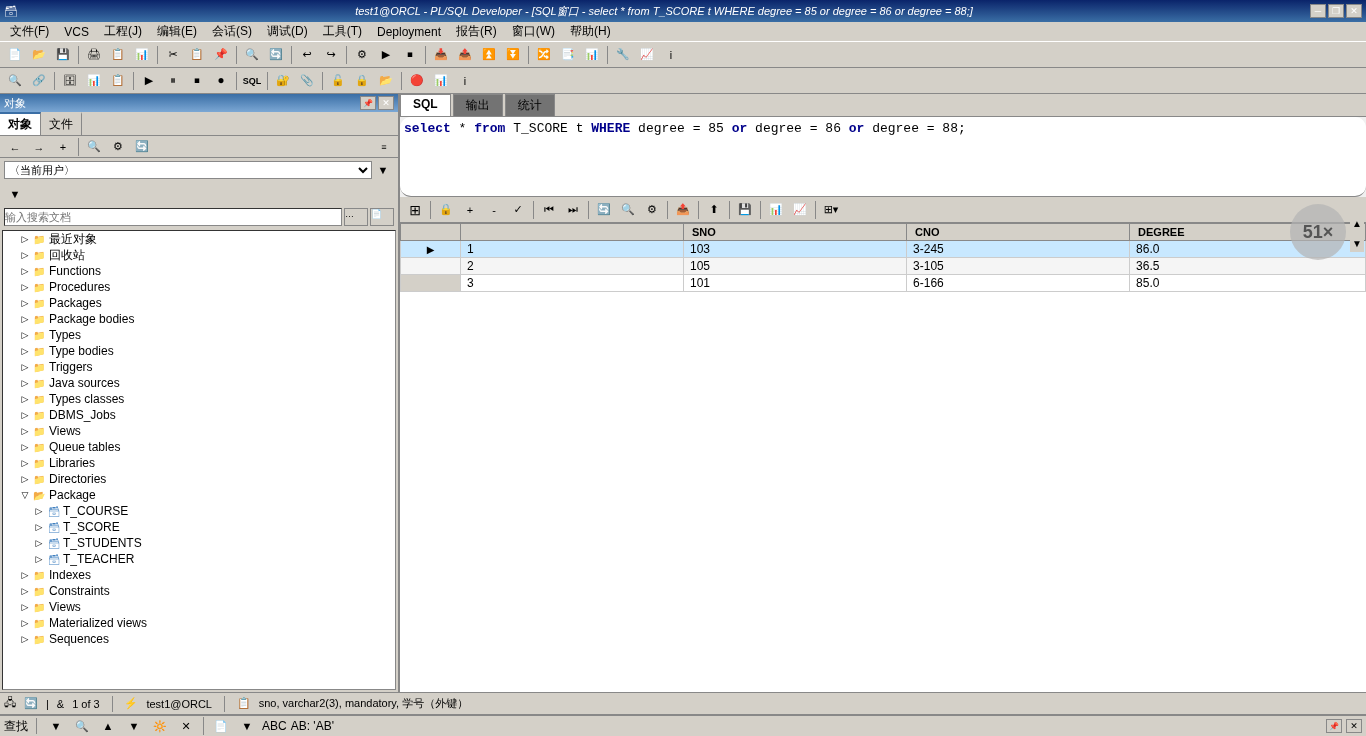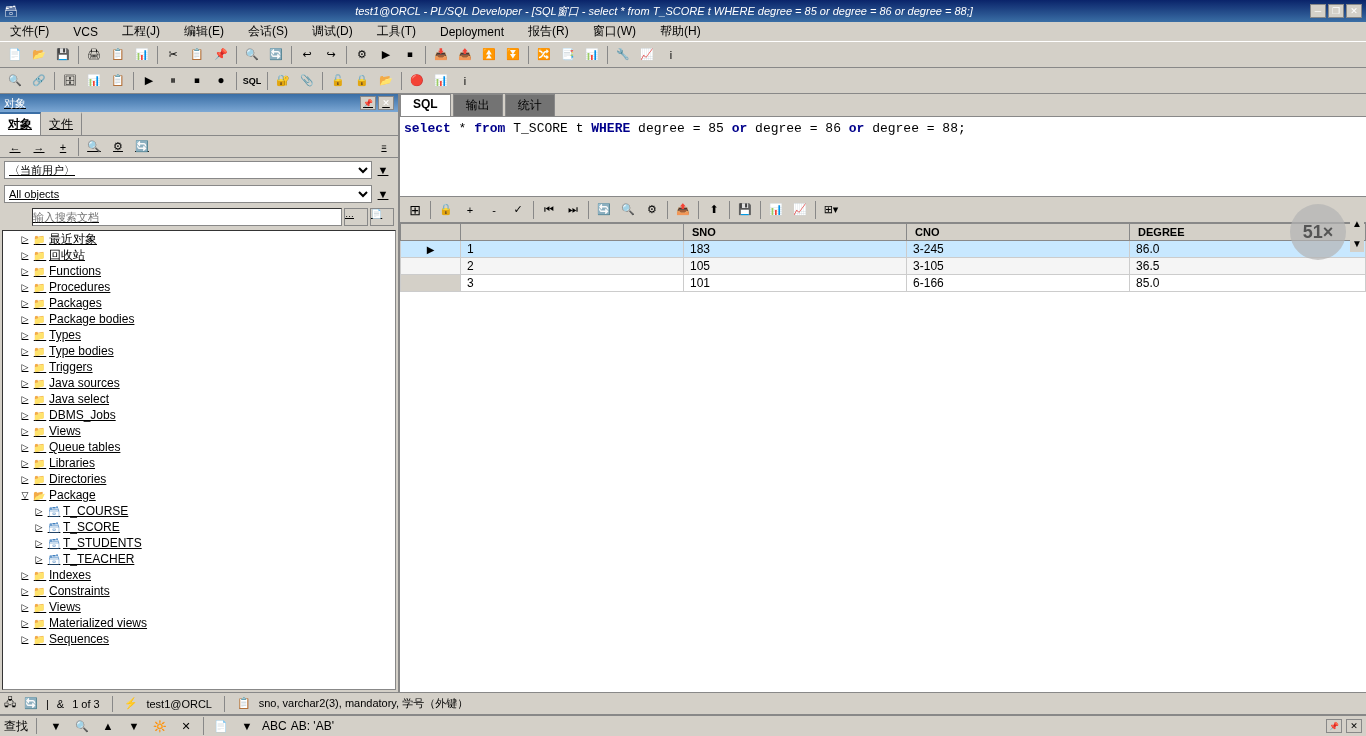--- a/index.html
+++ b/index.html
@@ -28,21 +28,21 @@
     }
     .title-btn.close { background: #d4d0c8; }
 
     
     .menu-bar {
       background: #d4d0c8;
       height: 20px;
       display: flex;
       align-items: center;
       padding: 0 4px;
-      gap: 12px;
+      gap: 3px;
       border-bottom: 1px solid #fff;
     }
     .menu-item {
       padding: 2px 6px;
       font-size: 12px;
       cursor: pointer;
       color: #000;
     }
 
     
@@ -81,21 +81,20 @@
       background: #d4d0c8;
     }
 
     
     .left-panel {
       width: 400px;
       border-right: 2px solid #888;
       display: flex;
       flex-direction: column;
       background: #d4d0c8;
-      text-decoration: underline;
     }
     .panel-title-bar {
       background: linear-gradient(to bottom, #3a6ea5, #7ba7d4);
       color: white;
       height: 18px;
       display: flex;
       align-items: center;
       justify-content: space-between;
       padding: 0 4px;
       font-size: 11px;
@@ -137,21 +136,20 @@
       height: 18px;
       font-size: 11px;
       background: white;
       border: 1px solid #888;
     }
     .search-row {
       display: flex;
       align-items: center;
       padding: 2px 4px;
       gap: 2px;
-      margin-left: 28px;
     }
     .search-input {
       flex: 1;
       height: 18px;
       font-size: 11px;
       border: 1px inset #888;
       background: white;
     }
     .search-btn {
       width: 24px; height: 18px;
@@ -222,20 +220,21 @@
     .sql-editor {
       height: 80px;
       background: white;
       border-bottom: 1px solid #888;
       padding: 4px;
       font-family: 'Courier New', monospace;
       font-size: 13px;
       color: #000;
       position: relative;
       overflow: auto;
+      border-radius: 11px;
     }
     .sql-keyword { color: #00008b; font-weight: bold; }
     .sql-text { color: #000; }
 
     
     .query-toolbar {
       background: #d4d0c8;
       height: 26px;
       display: flex;
       align-items: center;
@@ -453,23 +452,20 @@
     </div>
 
     <div class="dropdown-row">
       <select class="dropdown-select">
         <option>〈当前用户〉</option>
       </select>
       <div class="tb-btn">▼</div>
     </div>
 
     <div class="dropdown-row">
-      <select class="dropdown-select">
-        <option>All objects</option>
-      </select>
       <div class="tb-btn">▼</div>
     </div>
 
     <div class="search-row">
       <input class="search-input" type="text" placeholder="输入搜索文档" style="">
       <div class="search-btn">…</div>
       <div class="search-btn">📄</div>
     </div>
 
     <div class="tree-area">
@@ -520,21 +516,21 @@
         <span>Triggers</span>
       </div>
       <div class="tree-item indent-1">
         <span class="tree-expander">▷</span>
         <span class="tree-icon folder-icon">📁</span>
         <span>Java sources</span>
       </div>
       <div class="tree-item indent-1">
         <span class="tree-expander">▷</span>
         <span class="tree-icon folder-icon">📁</span>
-        <span>Java select</span>
+        <span>Types classes</span>
       </div>
       <div class="tree-item indent-1">
         <span class="tree-expander">▷</span>
         <span class="tree-icon folder-icon">📁</span>
         <span>DBMS_Jobs</span>
       </div>
       <div class="tree-item indent-1">
         <span class="tree-expander">▷</span>
         <span class="tree-icon folder-icon">📁</span>
         <span>Views</span>
@@ -656,21 +652,21 @@
               <th></th>
               <th>SNO</th>
               <th>CNO</th>
               <th>DEGREE</th>
             </tr>
           </thead>
           <tbody>
             <tr class="highlighted">
               <td class="row-indicator"><span class="row-arrow">▶</span></td>
               <td>1</td>
-              <td>183</td>
+              <td>103</td>
               <td>3-245</td>
               <td>86.0</td>
             </tr>
             <tr>
               <td class="row-indicator"></td>
               <td>2</td>
               <td>105</td>
               <td>3-105</td>
               <td>36.5</td>
             </tr>

